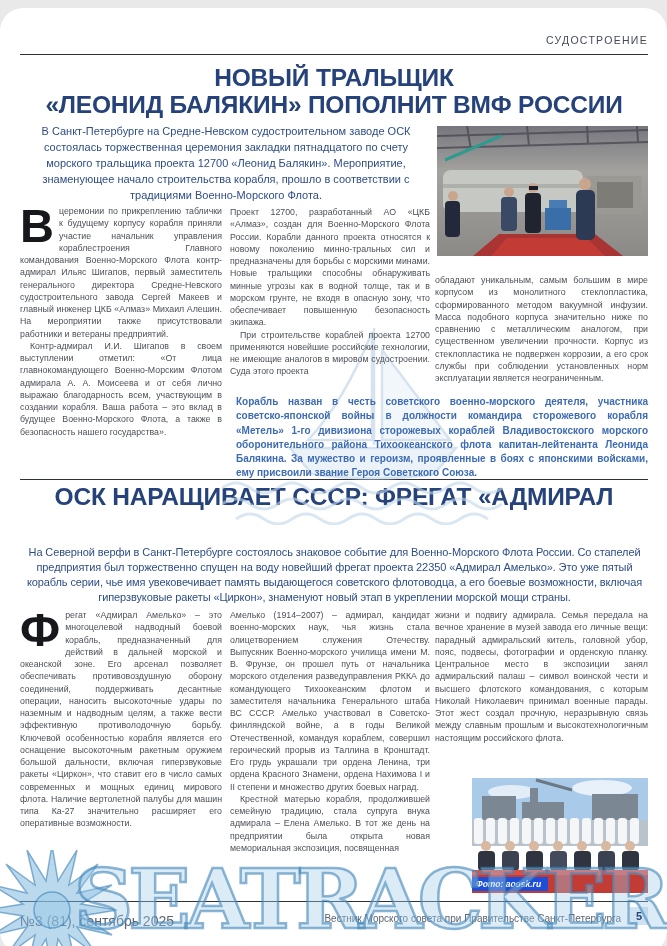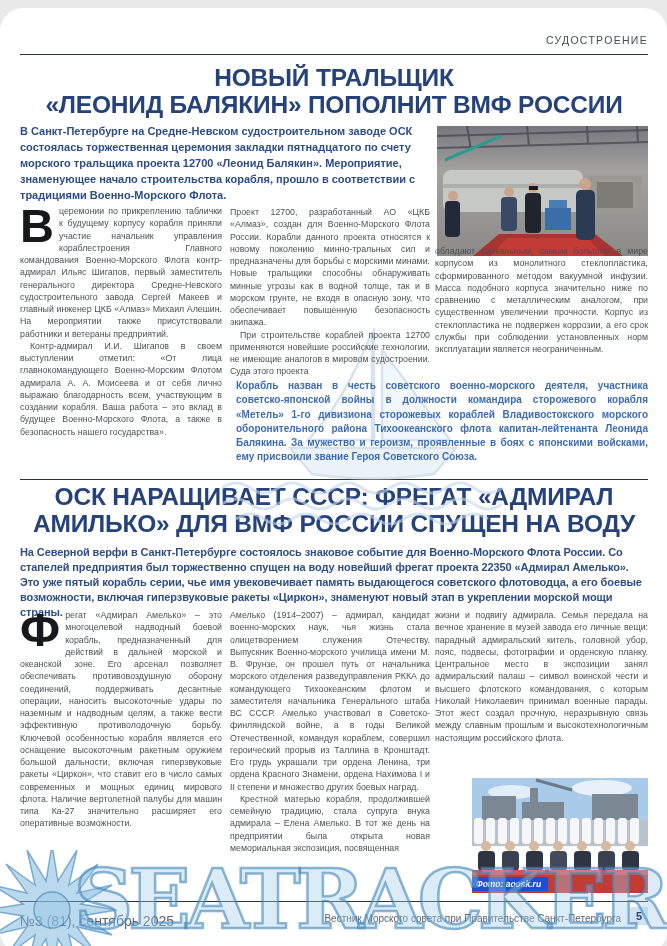--- a/index.html
+++ b/index.html
@@ -20,41 +20,41 @@
   .rule-foot { top:893px; border-top-width:1.2px; }
   h1.headline {
     position:absolute; left:20px; right:19px;
     color:#26427a; font-weight:bold; font-size:24.5px; line-height:27px;
     letter-spacing:-0.2px;
     text-align:center;
   }
   .headline-1 { top:56px; }
   .headline-2 { top:475px; }
   .lead {
-    position:absolute; color:#2e4d86; font-weight:bold; text-align:left;
+    position:absolute; color:#2e4d86; font-weight:normal; text-align:center;
   }
   .lead-1 { left:20px; top:116px; width:412px; font-size:11px; line-height:15.9px; }
   .lead-2 { left:20px; top:537px; width:629px; font-size:11px; line-height:15px; letter-spacing:-0.1px; }
   .col {
     position:absolute; color:#4b5058; font-size:8.8px; line-height:12.25px;
     text-align:justify; z-index:2;
   }
   .col p + p { text-indent:10px; }
   .a1c1 { left:20px;  top:197px; width:202px; }
   .a1c2 { left:230px; top:198px; width:200px; }
-  .a1c3 { left:435px; top:237px; width:213px; }
+  .a1c3 { left:435px; top:266px; width:213px; }
   .a2c1 { left:20px;  top:601px; width:202px; }
   .a2c2 { left:230px; top:601px; width:200px; }
   .a2c3 { left:435px; top:601px; width:213px; }
   .dropcap {
     float:left; font-weight:bold; color:#17181c;
     font-size:47px; line-height:37px; padding:2px 5px 0 0;
   }
   .callout {
-    position:absolute; left:236px; top:371px; width:412px; z-index:2;
+    position:absolute; left:236px; top:387px; width:412px; z-index:2;
     color:#3e6cb4; font-weight:bold; font-size:10px; line-height:14.3px;
     text-align:justify;
   }
   .photo { position:absolute; overflow:hidden; z-index:2; }
   .photo-1 { left:437px; top:118px; width:211px; height:130px; }
   .photo-2 { left:472px; top:770px; width:176px; height:115px; }
   .photo svg { display:block; }
   .credit {
     position:absolute; left:0; bottom:2px; z-index:3;
     background:#1d4ed8; color:#ffffff; font-style:italic; font-weight:bold;
@@ -166,21 +166,20 @@
         <path d="M0,184 Q14,174 28,184 T56,184 T84,184 T112,184 T140,184 T168,184 T196,184 T224,184 T252,184 T280,184"></path>
         <path d="M14,199 Q28,189 42,199 T70,199 T98,199 T126,199 T154,199 T182,199 T210,199 T238,199 T266,199"></path>
       </g>
     </svg>
   </div>
 
   <div class="rule rule-mid"></div>
 
   <h1 class="headline headline-2">
     <span>ОСК НАРАЩИВАЕТ СССР: ФРЕГАТ «АДМИРАЛ</span><br>
-    <span>АМИЛЬКО» ДЛЯ ВМФ РОССИИ СПУЩЕН НА ВОДУ</span>
   </h1>
 
   <p class="lead lead-2">На Северной верфи в Санкт-Петербурге состоялось знаковое событие для Военно-Морского Флота России. Со стапелей предприятия был торжественно спущен на воду новейший фрегат проекта 22350 «Адмирал Амелько». Это уже пятый корабль серии, чье имя увековечивает память выдающегося советского флотоводца, а его боевые возможности, включая гиперзвуковые ракеты «Циркон», знаменуют новый этап в укреплении морской мощи страны.</p>
 
   <div class="col a2c1">
     <p><span class="dropcap">Ф</span><span>регат «Адмирал Амелько» – это многоцелевой надводный боевой корабль, предназначенный для действий в дальней морской и океанской зоне. Его арсенал позволяет обеспечивать противовоздушную оборону соединений, поддерживать десантные операции, наносить высокоточные удары по наземным и надводным целям, а также вести эффективную противолодочную борьбу. Ключевой особенностью корабля является его оснащение высокоточным ракетным оружием большой дальности, включая гиперзвуковые ракеты «Циркон», что ставит его в число самых современных и мощных единиц мирового флота. Наличие вертолетной палубы для машин типа Ка-27 значительно расширяет его оперативные возможности.</span></p>
   </div>
 
   <div class="col a2c2">
     <p>Амелько (1914–2007) – адмирал, кандидат военно-морских наук, чья жизнь стала олицетворением служения Отечеству. Выпускник Военно-морского училища имени М. В. Фрунзе, он прошел путь от начальника морского отделения разведуправления РККА до командующего Тихоокеанским флотом и заместителя начальника Генерального штаба ВС СССР. Амелько участвовал в Советско-финляндской войне, а в годы Великой Отечественной, командуя кораблем, совершил героический прорыв из Таллина в Кронштадт. Его грудь украшали три ордена Ленина, три ордена Красного Знамени, ордена Нахимова I и II степени и множество других боевых наград.</p>

